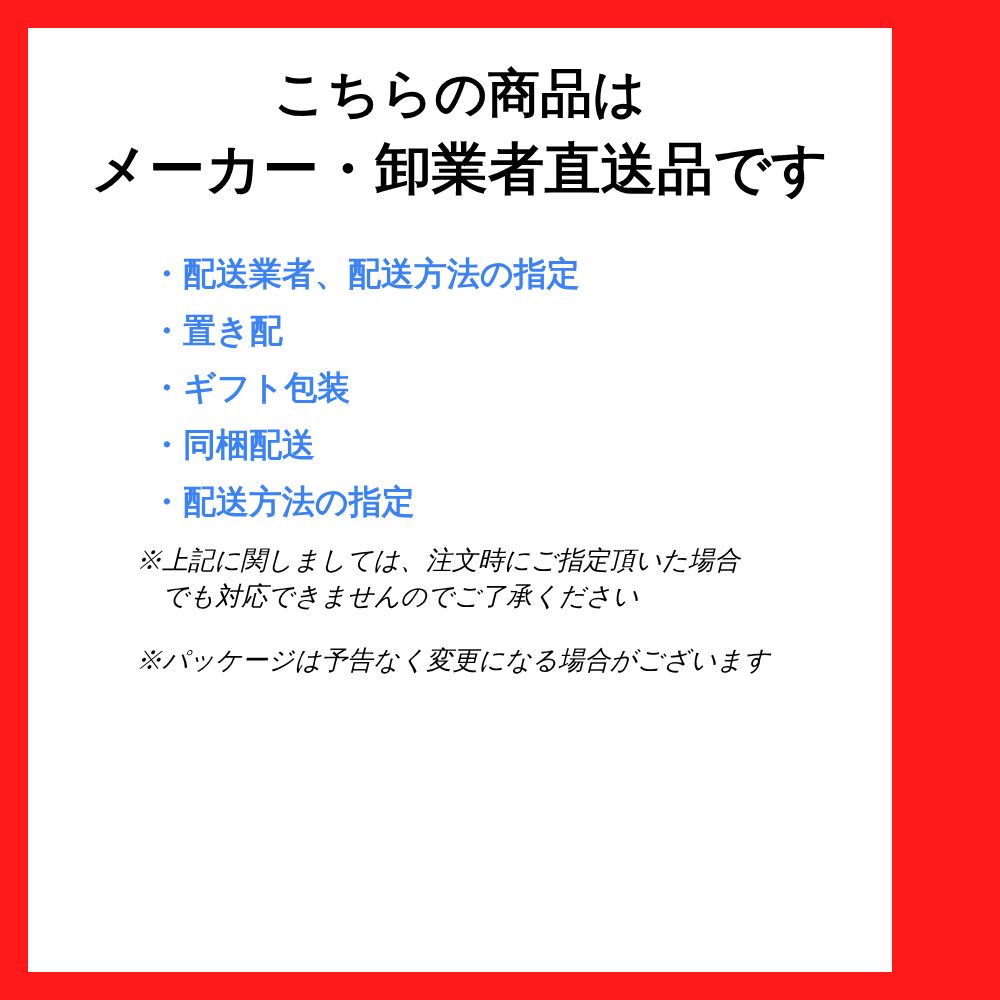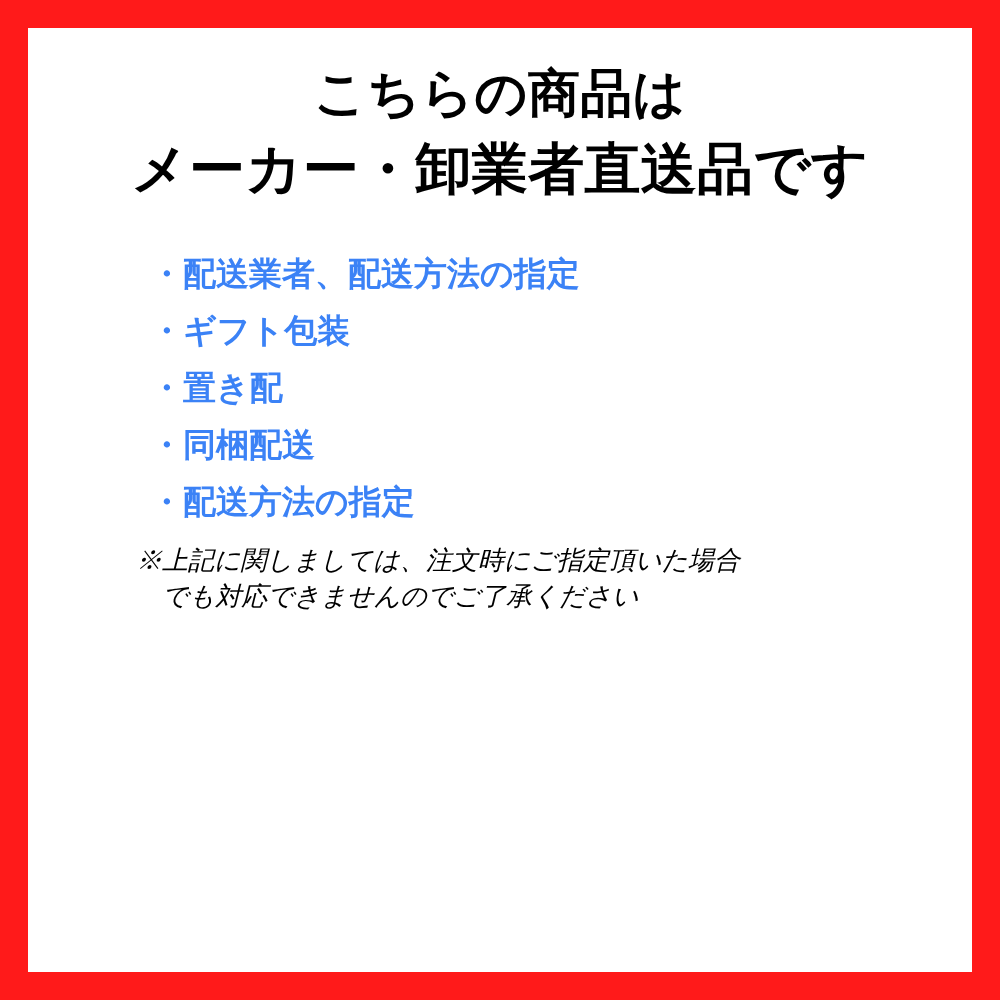--- a/index.html
+++ b/index.html
@@ -10,21 +10,21 @@
     width: 1000px;
     height: 1000px;
     background: #ff1a1a;
     font-family: "Liberation Serif", "DejaVu Serif", serif;
     overflow: hidden;
   }
   .notice-card {
     position: absolute;
     left: 28px;
     top: 28px;
-    width: 944px;
+    width: 864px;
     height: 944px;
     background: #ffffff;
     box-sizing: border-box;
     display: flex;
     flex-direction: column;
     align-items: center;
     padding: 10px 0 0 0;
   }
   .headline {
     width: 100%;
@@ -105,28 +105,29 @@
   <div class="headline">
     <div class="headline-line1">こちらの商品は</div>
     <div class="headline-line2">メーカー・卸業者直送品です</div>
   </div>
 
   <div class="body-block">
 
 
     <ul class="bullet-list">
       <li class="bullet-item">・配送業者、配送方法の指定</li>
+      <li class="bullet-item">・置き配</li>
       <li class="bullet-item">・ギフト包装</li>
-      <li class="bullet-item">・置き配</li>
       <li class="bullet-item">・同梱配送</li>
       <li class="bullet-item">・配送方法の指定</li>
     </ul>
 
     <div class="note">
       <span>※上記に関しましては、注文時にご指定頂いた場合</span>
       <span class="note-indent">でも対応できませんのでご了承ください</span>
     </div>
 
+    <div class="note note-2">※パッケージは予告なく変更になる場合がございます</div>
 
   </div>
 
 
 </div>
 
 </body></html>

